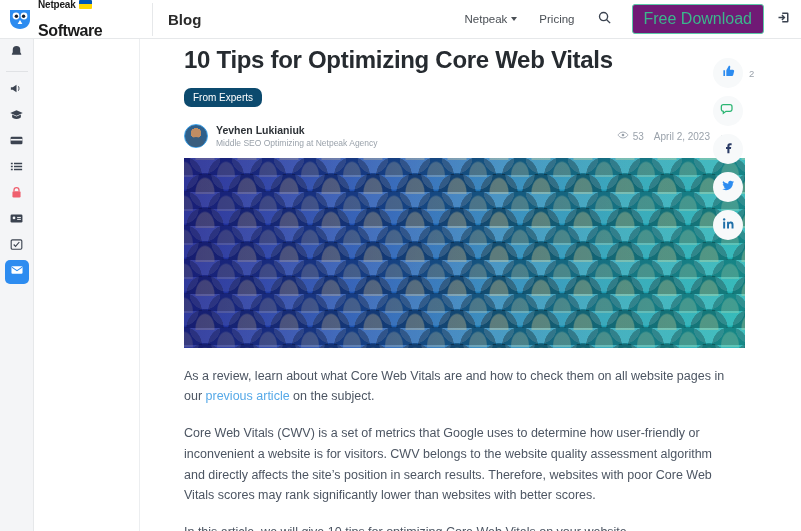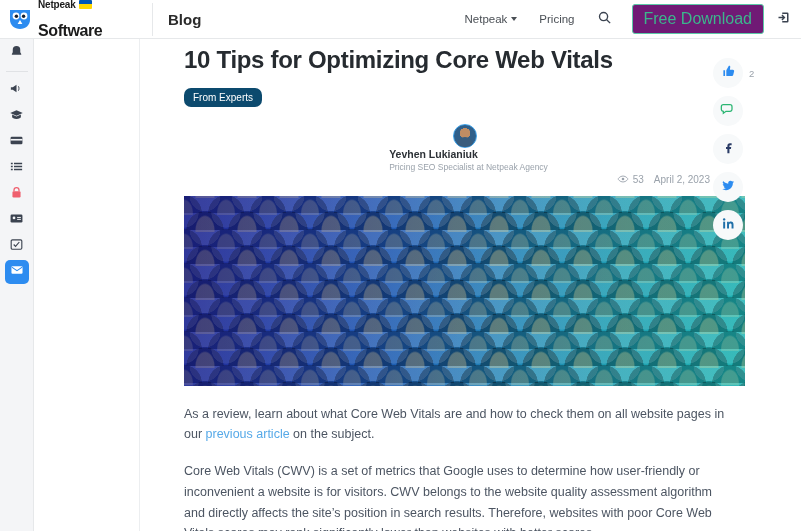--- a/index.html
+++ b/index.html
@@ -156,21 +156,20 @@
     color: #ffffff;
     font-size: 10px;
     padding: 4px 9px;
     border-radius: 7px;
     margin-top: 13px;
     cursor: pointer;
   }
   .byline {
     display: flex; align-items: center;
     margin-top: 17px;
-    flex-direction: column;
   }
   .avatar {
     width: 24px; height: 24px; border-radius: 50%;
     border: 1.5px solid #3da1e8;
     background: radial-gradient(circle at 50% 38%, #c08d63 0 30%, #2f5f8a 31% 100%);
     flex: 0 0 24px;
     position: relative;
     overflow: hidden;
   }
   .avatar::after {
@@ -417,21 +416,21 @@
 <div class="maincol">
 
   <h1 class="post-title">10 Tips for Optimizing Core Web Vitals</h1>
 
   <span class="badge">From Experts</span>
 
   <div class="byline">
     <div class="avatar"></div>
     <div class="author-wrap">
       <div class="author-name">Yevhen Lukianiuk</div>
-      <div class="author-role">Pricing SEO Specialist at Netpeak Agency</div>
+      <div class="author-role">Middle SEO Optimizing at Netpeak Agency</div>
     </div>
 
     <div class="meta-right">
       <div class="views">
         <span>
           <svg width="12" height="12" viewBox="0 0 24 24" fill="none" stroke="#9aa2ab" stroke-width="1.8">
             <path d="M2 12s3.6-6 10-6 10 6 10 6-3.6 6-10 6-10-6-10-6z"></path>
             <circle cx="12" cy="12" r="2.6" fill="#9aa2ab" stroke="none"></circle>
           </svg>
         </span>

